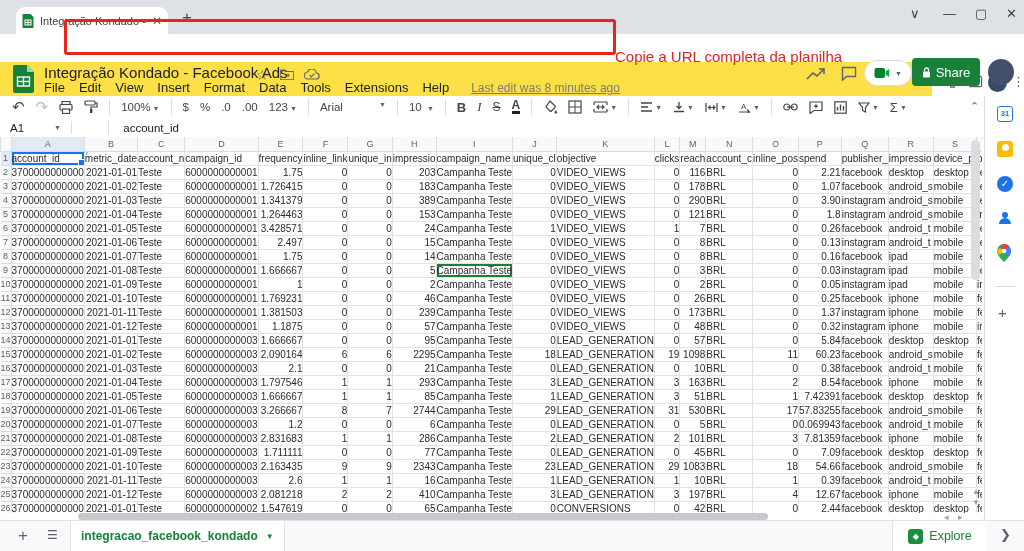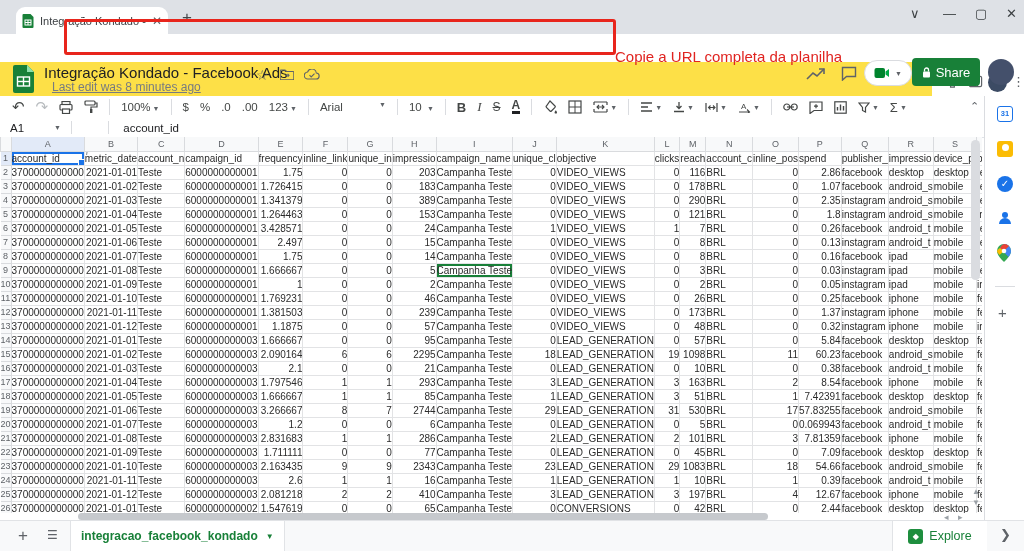--- a/index.html
+++ b/index.html
@@ -171,20 +171,31 @@
   <span class="titleic" style="left:256px;font-size:14px;">☆</span>
   <svg class="abs titleic" style="left:280px;top:7px;" width="14" height="11" viewBox="0 0 14 11">
     <path d="M1 1h4l1.5 1.5H13a.8.8 0 0 1 .8.8V10a.8.8 0 0 1-.8.8H1A.8.8 0 0 1 .2 10V1.8A.8.8 0 0 1 1 1z" fill="none" stroke="#5F6368" stroke-width="1.1"></path>
     <path d="M5 6.3h4M7.6 4.8 9 6.3 7.6 7.8" fill="none" stroke="#5F6368" stroke-width="1.1"></path>
   </svg>
   <svg class="abs titleic" style="left:304px;top:7px;" width="16" height="11" viewBox="0 0 16 11">
     <path d="M4 10a3.5 3.5 0 0 1-.4-7A4.5 4.5 0 0 1 12.3 4 3 3 0 0 1 12 10H4z" fill="none" stroke="#5F6368" stroke-width="1.1"></path>
     <path d="M5.5 6.2 7.2 8 10.5 4.6" fill="none" stroke="#5F6368" stroke-width="1.1"></path>
   </svg>
   <div id="menubar">
+    <span id="menu-list" style="display:flex;gap:14px;">
+        <span class="menu-item">File</span>
+        <span class="menu-item">Edit</span>
+        <span class="menu-item">View</span>
+        <span class="menu-item">Insert</span>
+        <span class="menu-item">Format</span>
+        <span class="menu-item">Data</span>
+        <span class="menu-item">Tools</span>
+        <span class="menu-item">Extensions</span>
+        <span class="menu-item">Help</span>
+      </span>
     <span id="lastedit">Last edit was 8 minutes ago</span>
   </div>
   <svg class="abs" style="left:806px;top:6px;" width="20" height="13" viewBox="0 0 20 13">
     <path d="M1 11 7 5l4 3 7-7" fill="none" stroke="#5F6368" stroke-width="1.6"></path>
     <path d="M13 1h5v5" fill="none" stroke="#5F6368" stroke-width="1.6"></path>
   </svg>
   <svg class="abs" style="left:841px;top:4px;" width="16" height="15" viewBox="0 0 16 15">
     <path d="M1.5 1.5h13v9h-9l-4 3.5z" fill="none" stroke="#5F6368" stroke-width="1.4"></path>
   </svg>
   <div id="meetpill">
@@ -399,21 +410,21 @@
           <td class="c ar">0</td>
           <td class="c ar">0</td>
           <td class="c ar">203</td>
           <td class="c al">Campanha Teste</td>
           <td class="c ar">0</td>
           <td class="c al">VIDEO_VIEWS</td>
           <td class="c ar">0</td>
           <td class="c ar">116</td>
           <td class="c al">BRL</td>
           <td class="c ar">0</td>
-          <td class="c ar">2.86</td>
+          <td class="c ar">2.21</td>
           <td class="c al">facebook</td>
           <td class="c al">desktop</td>
           <td class="c al">desktop</td>
           <td class="c al">feed</td>
         </tr>
         <tr>
           <th class="rowh">3</th>
           <td class="c al">3700000000000</td>
           <td class="c ar">2021-01-02</td>
           <td class="c al">Teste</td>
@@ -445,21 +456,21 @@
           <td class="c ar">0</td>
           <td class="c ar">0</td>
           <td class="c ar">389</td>
           <td class="c al">Campanha Teste</td>
           <td class="c ar">0</td>
           <td class="c al">VIDEO_VIEWS</td>
           <td class="c ar">0</td>
           <td class="c ar">290</td>
           <td class="c al">BRL</td>
           <td class="c ar">0</td>
-          <td class="c ar">2.35</td>
+          <td class="c ar">3.90</td>
           <td class="c al">instagram</td>
           <td class="c al">android_s</td>
           <td class="c al">mobile</td>
           <td class="c al">feed</td>
         </tr>
         <tr>
           <th class="rowh">5</th>
           <td class="c al">3700000000000</td>
           <td class="c ar">2021-01-04</td>
           <td class="c al">Teste</td>

